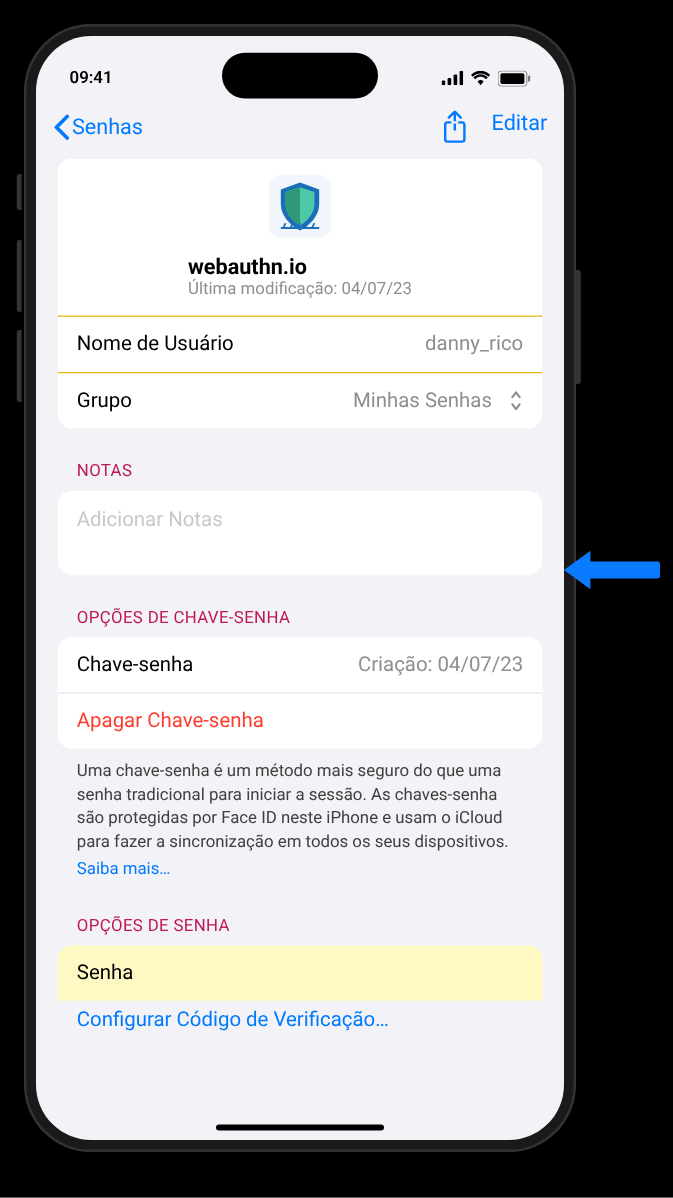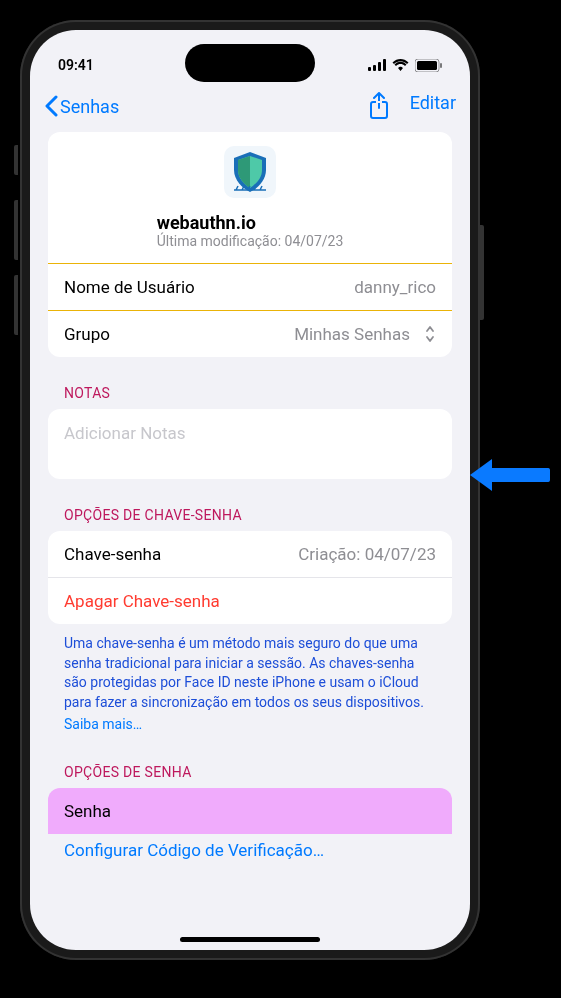--- a/index.html
+++ b/index.html
@@ -189,32 +189,32 @@
     .delete-row {
       padding: 13px 16px;
       border-top: 1px solid #e5e5ea;
       font-size: 17px;
       color: #ff3b30;
     }
     
     .description {
       padding: 10px 16px 4px;
       font-size: 14px;
-      color: #1d4ed8;
+      color: #404040;
       line-height: 1.4;
     }
     
     .learn-more {
       color: #007aff;
       font-size: 14px;
       padding: 0 16px 4px;
     }
     
     .password-row {
-      background: #f0abfc;
+      background: #fef9c3;
       border-radius: 12px 12px 0 0;
       padding: 13px 16px;
       font-size: 17px;
       color: #000;
     }
     
     .verify-row {
       padding: 6px 16px 0;
       font-size: 17px;
       color: #007aff;

